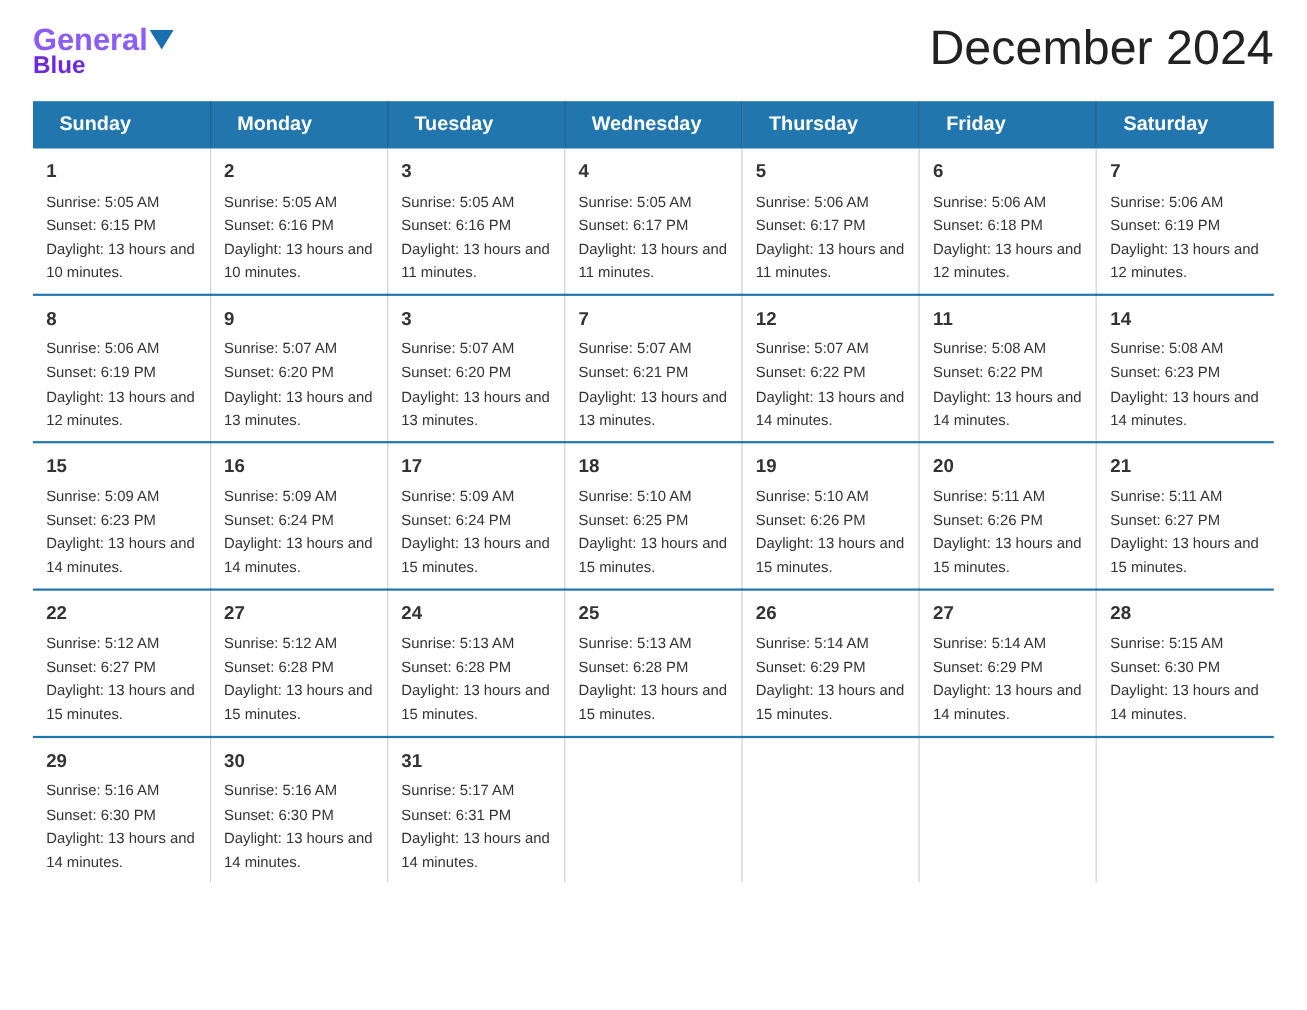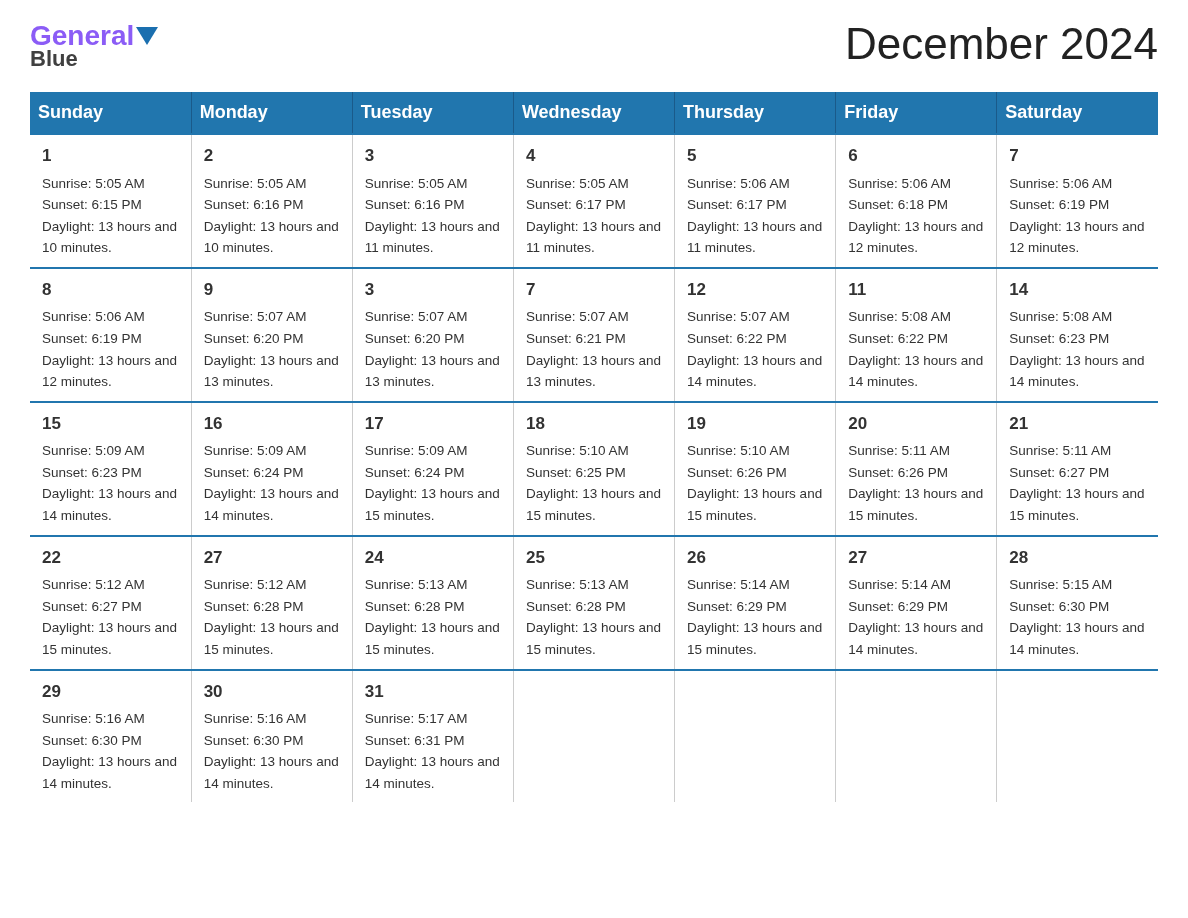--- a/index.html
+++ b/index.html
@@ -23,21 +23,21 @@
     }
     .logo-text {
       display: flex;
       align-items: center;
       font-size: 28px;
       font-weight: bold;
       color: #333;
     }
     .logo-general { color: #8b5cf6; }
     .logo-blue-line {
-      color: #404040;
+      color: #6d28d9;
       font-size: 22px;
       font-weight: bold;
       margin-top: -6px;
     }
     .title-block {
       text-align: right;
     }
     .main-title {
       font-size: 44px;
       font-weight: normal;
@@ -54,21 +54,21 @@
       border-collapse: collapse;
       table-layout: fixed;
     }
     thead tr {
       background-color: #2176ae;
     }
     thead th {
       color: #fff;
       font-size: 18px;
       font-weight: bold;
-      padding: 10px 8px;
+      padding: 10px 24px;
       text-align: left;
       border-right: 1px solid #1a5a8a;
     }
     thead th:last-child { border-right: none; }
     tbody tr {
       border-top: 2px solid #2176ae;
     }
     tbody td {
       vertical-align: top;
       padding: 8px 12px;

